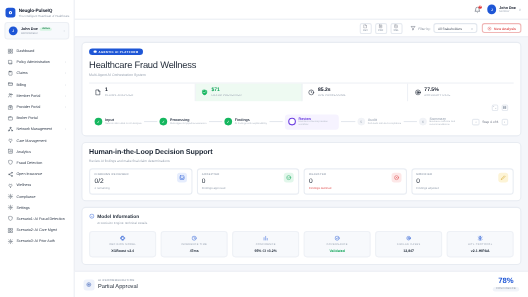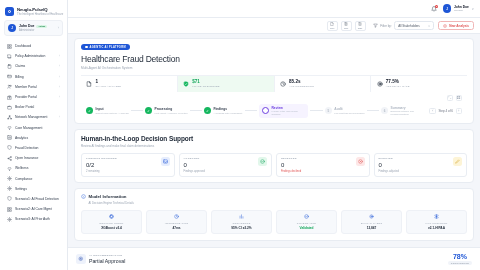--- a/index.html
+++ b/index.html
@@ -503,21 +503,21 @@
       </div>
     </div>
 
     <div class="scroll">
 
       <section class="card hero">
         <div class="pill">
           <i></i>
           <span>AGENTIC AI PLATFORM</span>
         </div>
-        <h1 class="hero-title">Healthcare Fraud Detection</h1>
+        <h1 class="hero-title">Healthcare Fraud Wellness</h1>
         <div class="hero-sub">Multi-Agent AI Orchestration System</div>
 
         <div class="stats" id="stats-row">
             <div class="stat">
               <span class="stat-ico">
                 <svg viewBox="0 0 24 24" fill="none" stroke="currentColor" stroke-width="2" stroke-linecap="round" stroke-linejoin="round">
                   <path d="M6 3h8l5 5v13H6z"></path>
                   <path d="M14 3v5h5"></path>
                 </svg>
               </span>

